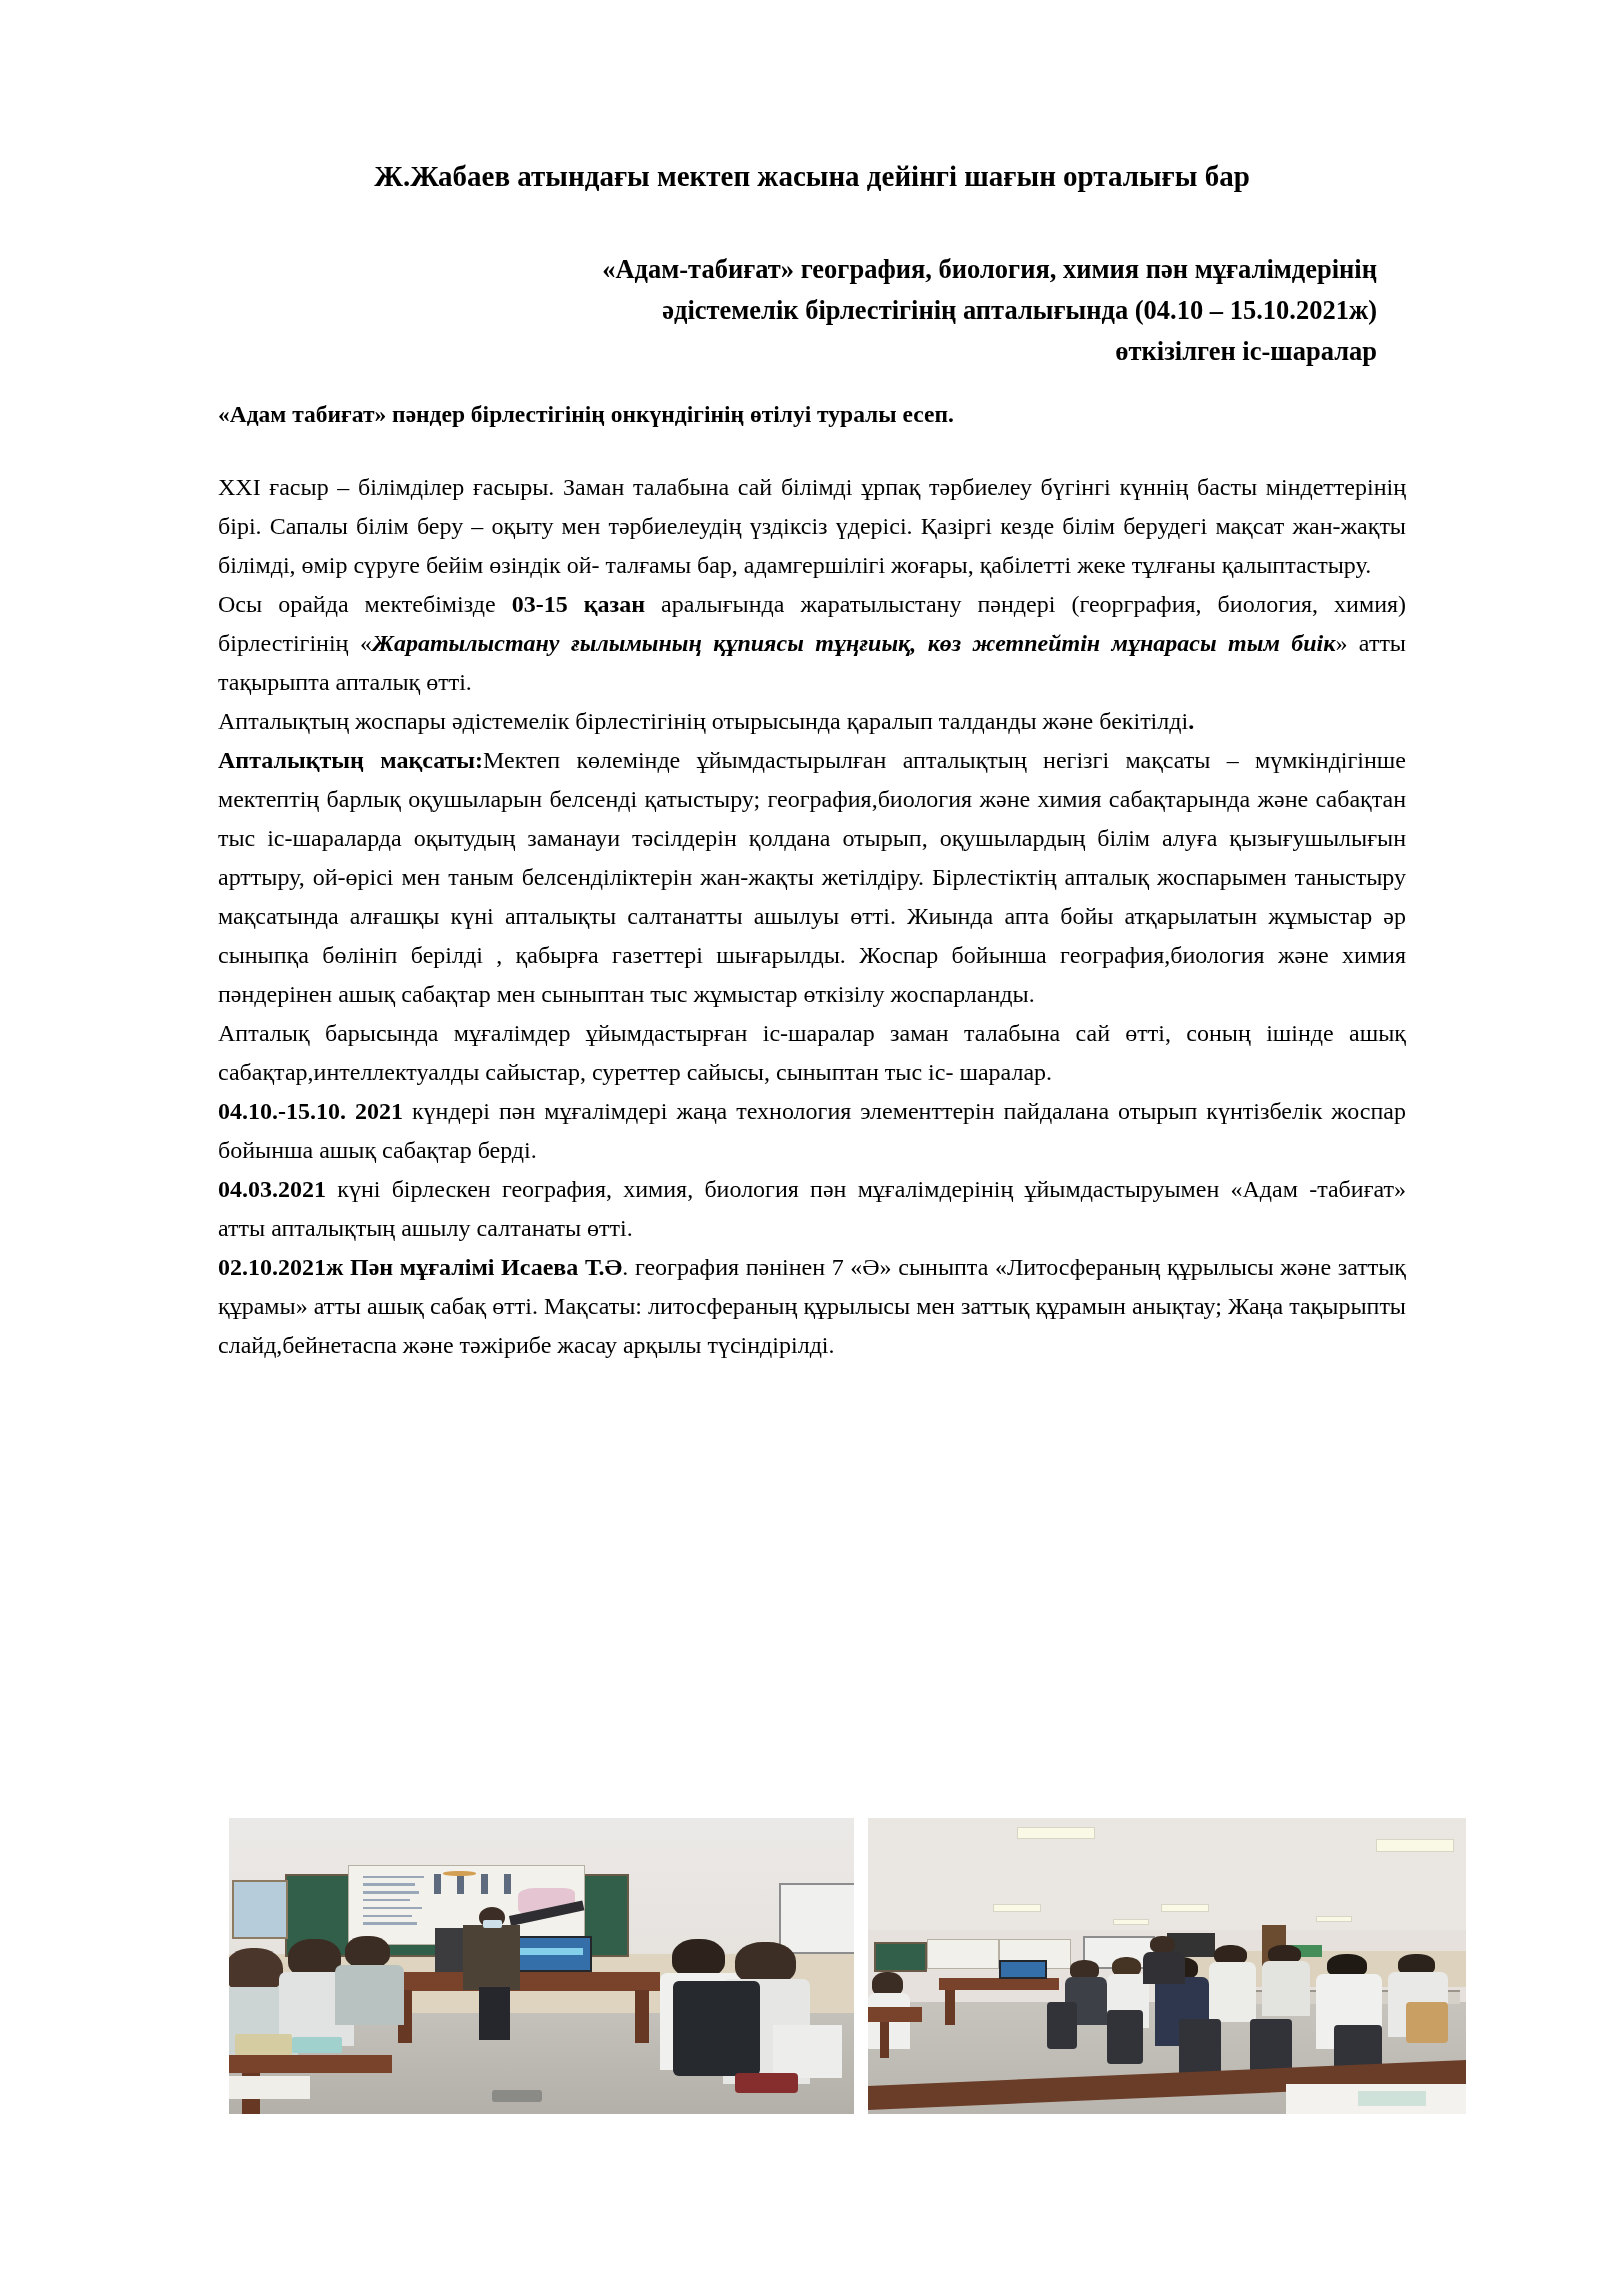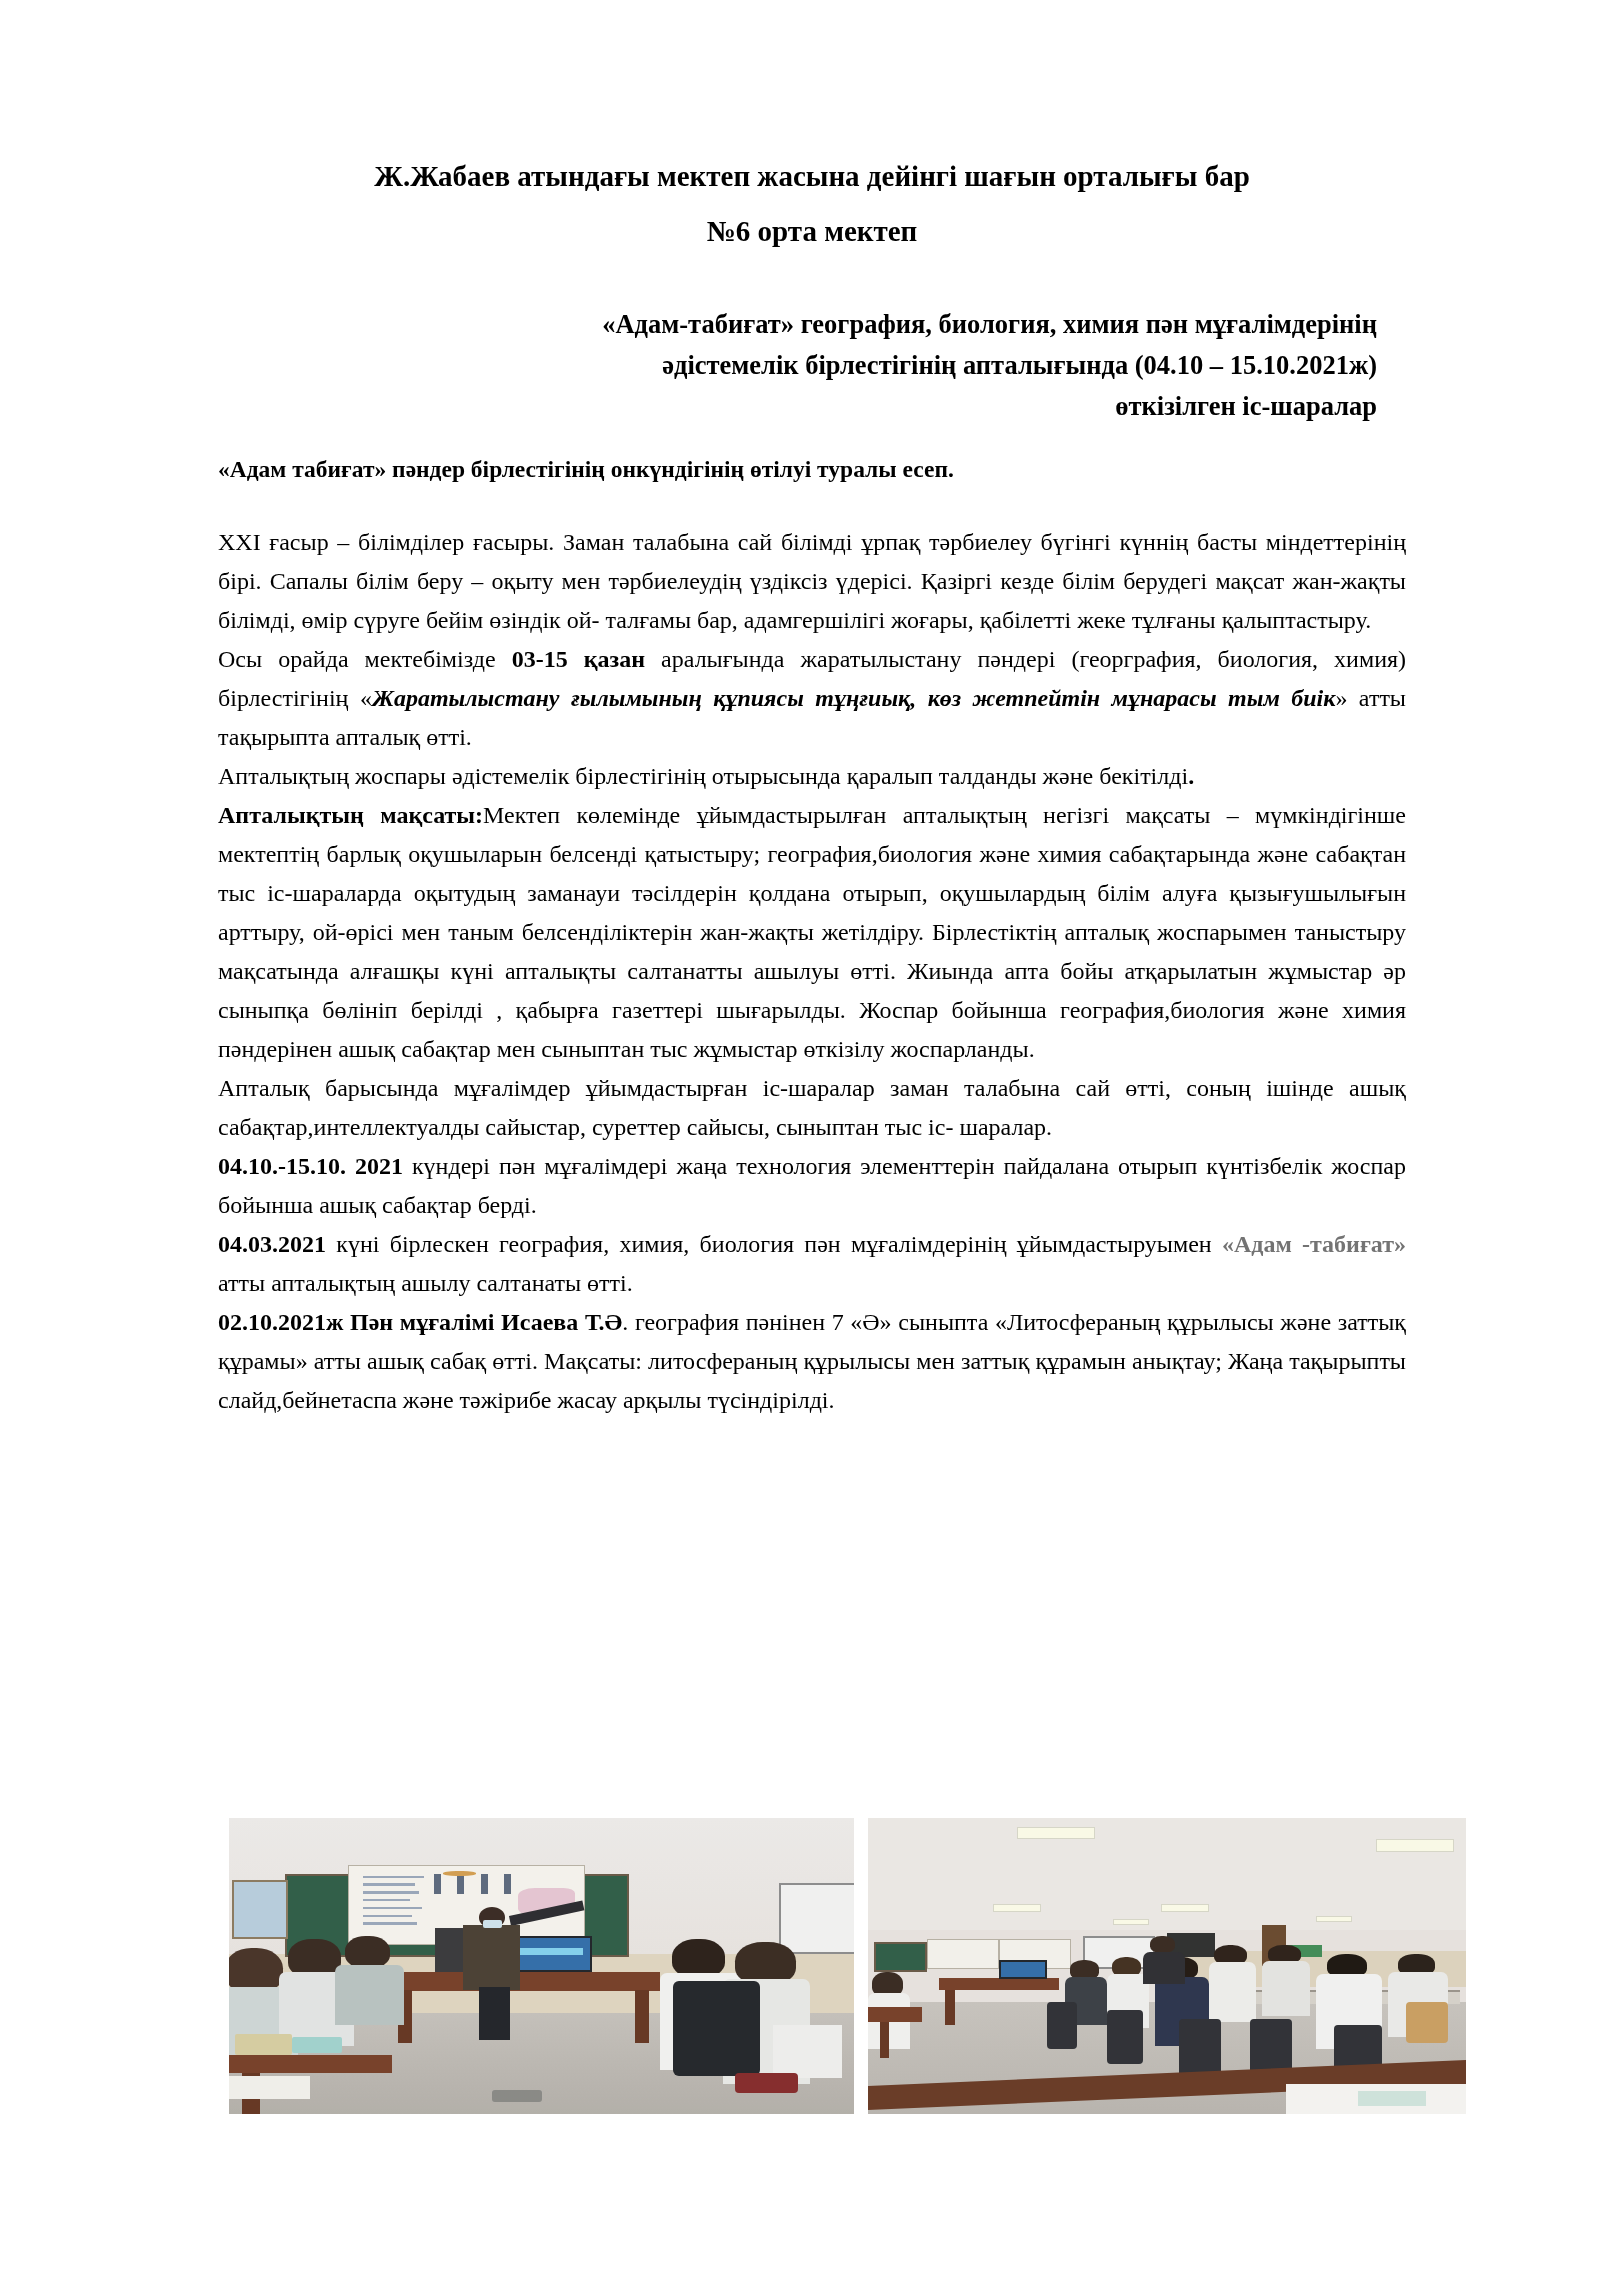--- a/index.html
+++ b/index.html
@@ -71,21 +71,21 @@
     margin: 0;
     font-size: 24px;
     line-height: 39px;
     text-align: justify;
     text-justify: inter-word;
   }
   .sp-before-30 { margin-top: 29px; }
 
   .b { font-weight: bold; }
   .bi { font-weight: bold; font-style: italic; }
-  .accent { color: #737373; font-weight: bold; }
+  .accent { color: #000000; font-weight: normal; }
 
   
   .photos {
     position: absolute;
     left: 229px;
     top: 1818px;
     width: 1237px;
     height: 296px;
     display: flex;
     gap: 13.7px;
@@ -159,21 +159,20 @@
 </style>
 </head>
 <body>
 
 <div class="page">
 
   <div class="content">
 
     <div class="school-title">
       <span>Ж.Жабаев атындағы мектеп жасына дейінгі шағын орталығы бар</span>
-      <span class="ln2">№6 орта мектеп</span>
     </div>
 
     <div class="event-title">
       <span>«Адам-табиғат» география, биология, химия пән мұғалімдерінің</span>
       <span>әдістемелік бірлестігінің апталығында (04.10 – 15.10.2021ж)</span>
       <span>өткізілген іс-шаралар</span>
     </div>
 
 
     <div class="doc-subheading">«Адам табиғат» пәндер бірлестігінің онкүндігінің өтілуі туралы есеп.</div>

